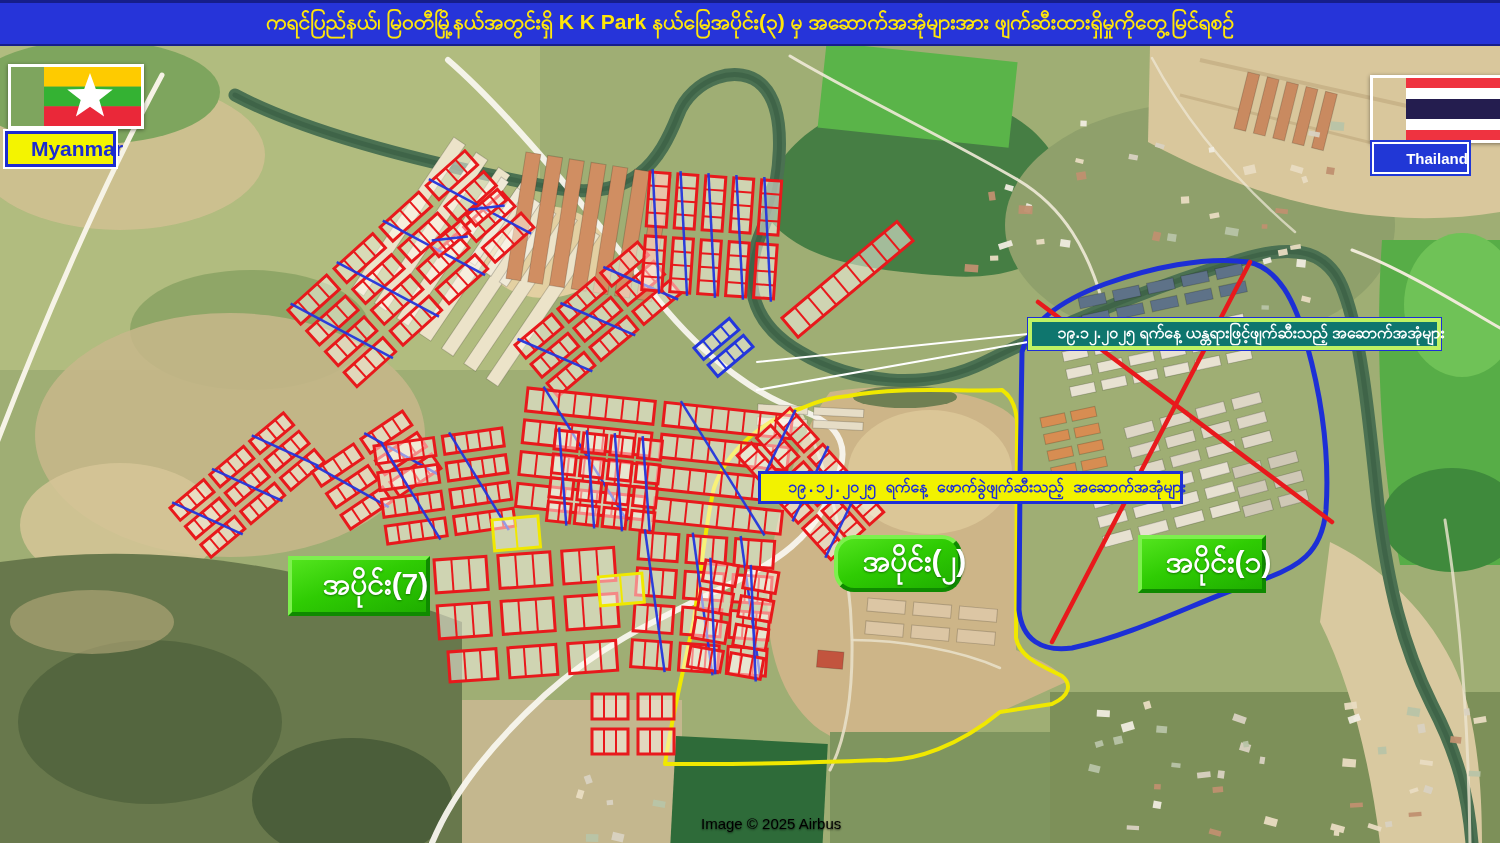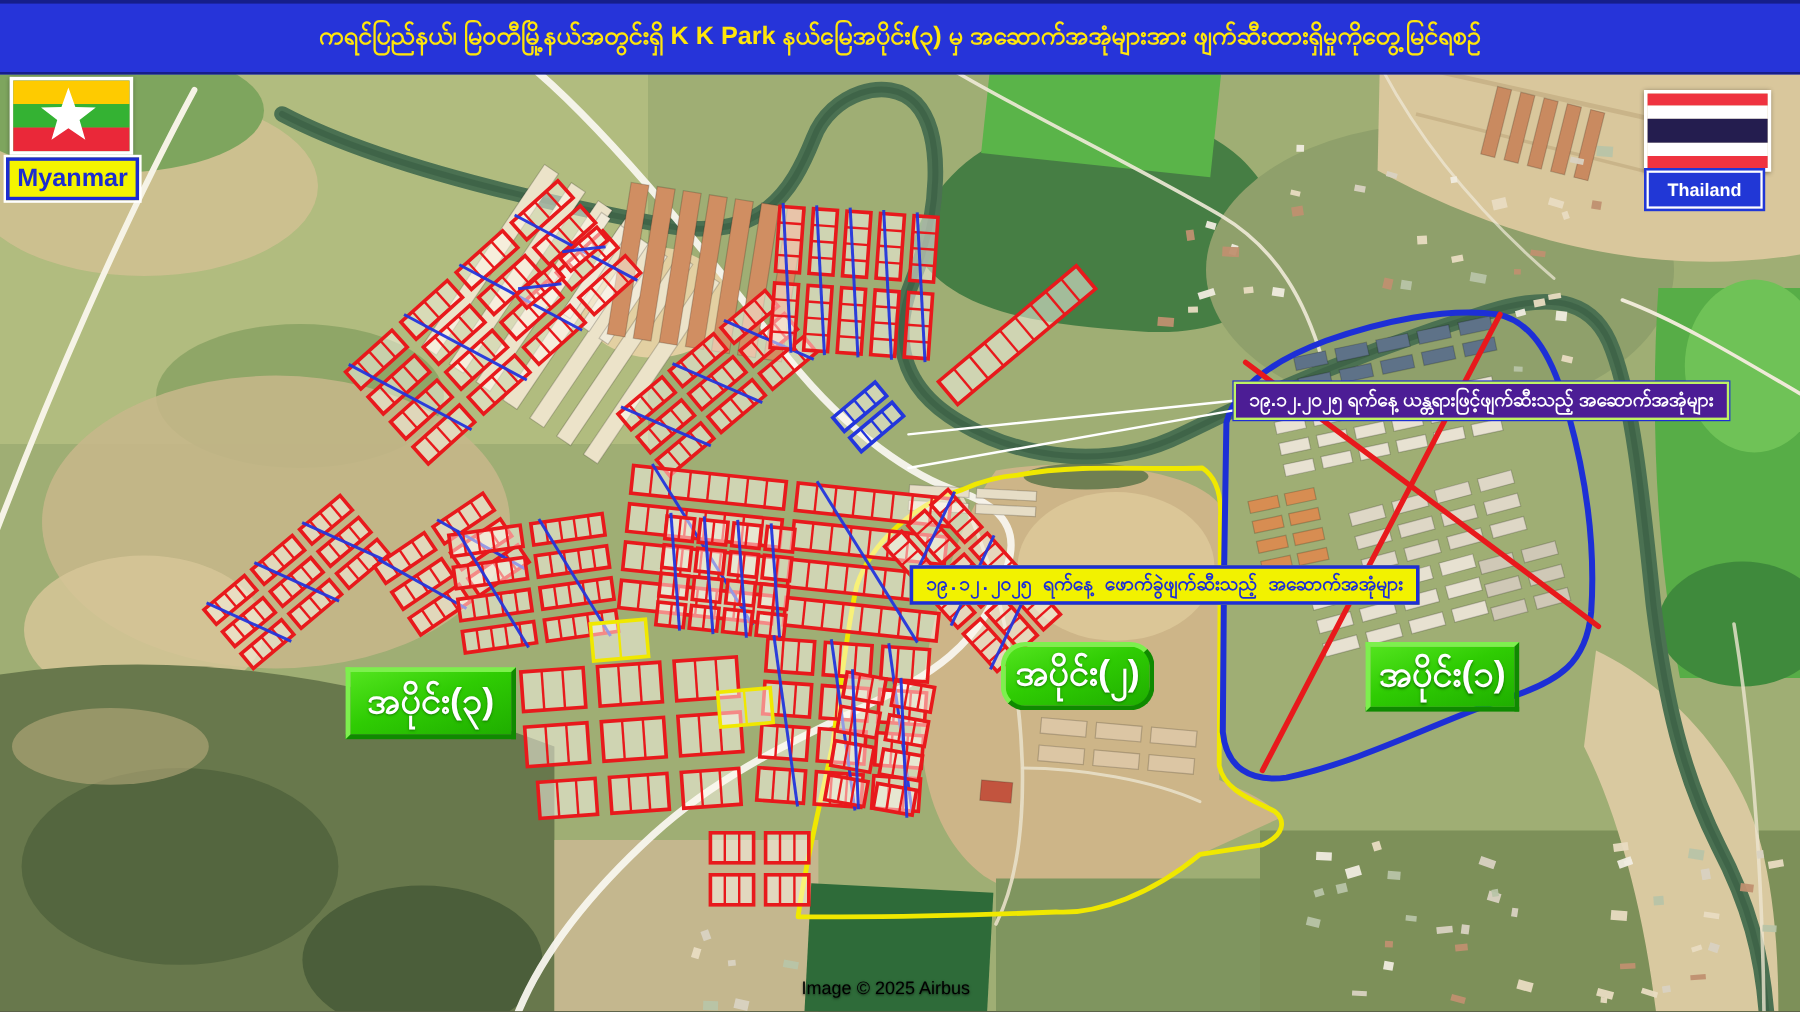--- a/index.html
+++ b/index.html
@@ -1,32 +1,32 @@
 <!DOCTYPE html>
 <html><head>
 <meta charset="utf-8">
 <style>
   html,body{margin:0;padding:0;background:#222;}
   #stage{position:relative;width:1500px;height:843px;overflow:hidden;
          font-family:"Liberation Sans",sans-serif;background:#9fae74;}
-  #titlebar{position:absolute;top:0;left:0;width:1500px;height:62px;
+  #titlebar{position:absolute;top:0;left:0;width:1500px;height:46px;
             background:#2634d9;border-top:3px solid #161e8a;border-bottom:2px solid #161e8a;
             box-sizing:border-box;display:flex;align-items:center;justify-content:center;z-index:40;}
   #titlebar .title-text{color:#ffe60a;font-size:21px;font-weight:bold;white-space:nowrap;}
   #map{position:absolute;top:46px;left:0;width:1500px;height:797px;}
   #basemap{display:block;width:1500px;height:797px;}
-  .overlay{position:absolute;z-index:20;}
+  .overlay{position:absolute;z-index:20;padding-left:33px;}
   .flag{border:3px solid #fff;box-shadow:0 1px 4px rgba(0,0,0,.45);box-sizing:content-box;}
   .flag-label{display:flex;align-items:center;justify-content:center;font-weight:bold;
               box-sizing:border-box;white-space:nowrap;}
   #mm-label{background:#f4f400;border:3px solid #1c2cd0;color:#1c2cd0;font-size:21px;outline:2px solid #fff;}
   #th-label{background:#2137d6;border:2px solid #fff;color:#fff;font-size:15px;outline:2px solid #2137d6;}
   .banner{display:flex;align-items:center;justify-content:center;font-weight:bold;
           box-sizing:border-box;white-space:nowrap;}
-  #banner-machinery{background:#4c1d95;border:2px solid #bef264;color:#fff;font-size:16px;
+  #banner-machinery{background:#0f766e;border:4px solid #bef264;color:#fff;font-size:16px;
                     box-shadow:0 0 0 1px #1d2fd6;}
   #banner-demolition{background:#f2f200;border:3px solid #1d2fd6;color:#1d2fd6;font-size:16px;}
   .section-label{display:flex;align-items:center;justify-content:center;color:#fff;font-weight:bold;
           font-size:30px;background:linear-gradient(160deg,#53e41e,#2fcc03 45%,#1fae00);
           border:4px solid;border-color:#7df04e #0f8a00 #0f8a00 #7df04e;
           text-shadow:0 1px 2px rgba(0,60,0,.55);box-sizing:border-box;}
   #attribution{color:#000000;font-size:15px;text-shadow:0 1px 2px rgba(0,0,0,.65);}
   .th-stripe{width:100%;}
 </style>
 </head>
@@ -923,19 +923,19 @@
     <span>၁၉.၁၂.၂၀၂၅ ရက်နေ့ ဖောက်ခွဲဖျက်ဆီးသည့် အဆောက်အအုံများ</span>
   </div>
 
   <div class="overlay section-label" style="left:1138px;top:535px;width:128px;height:58px;">
     <span>အပိုင်း(၁)</span>
   </div>
   <div class="overlay section-label" style="left:834px;top:535px;width:128px;height:57px;border-radius:20px;">
     <span>အပိုင်း(၂)</span>
   </div>
   <div class="overlay section-label" style="left:288px;top:556px;width:142px;height:60px;">
-    <span>အပိုင်း(၃)</span>
+    <span>အပိုင်း(7)</span>
   </div>
 
   <div class="overlay" id="attribution" style="left:668px;top:815px;">
     <span>Image © 2025 Airbus</span>
   </div>
 </div>
 
 </body></html>

